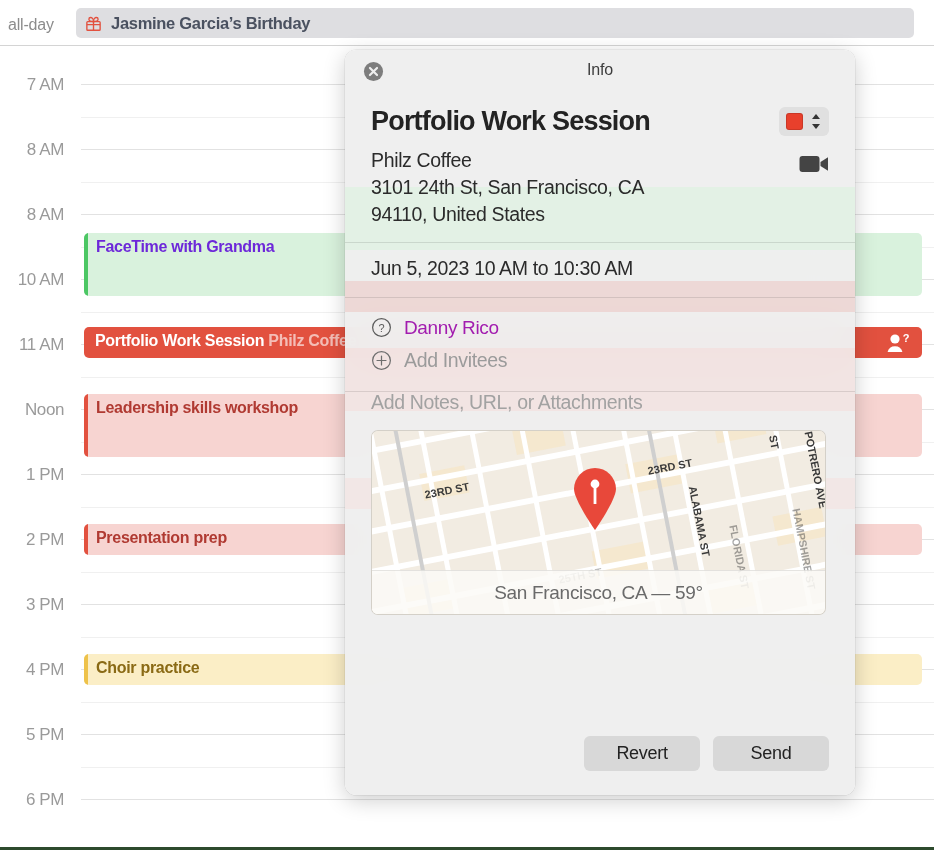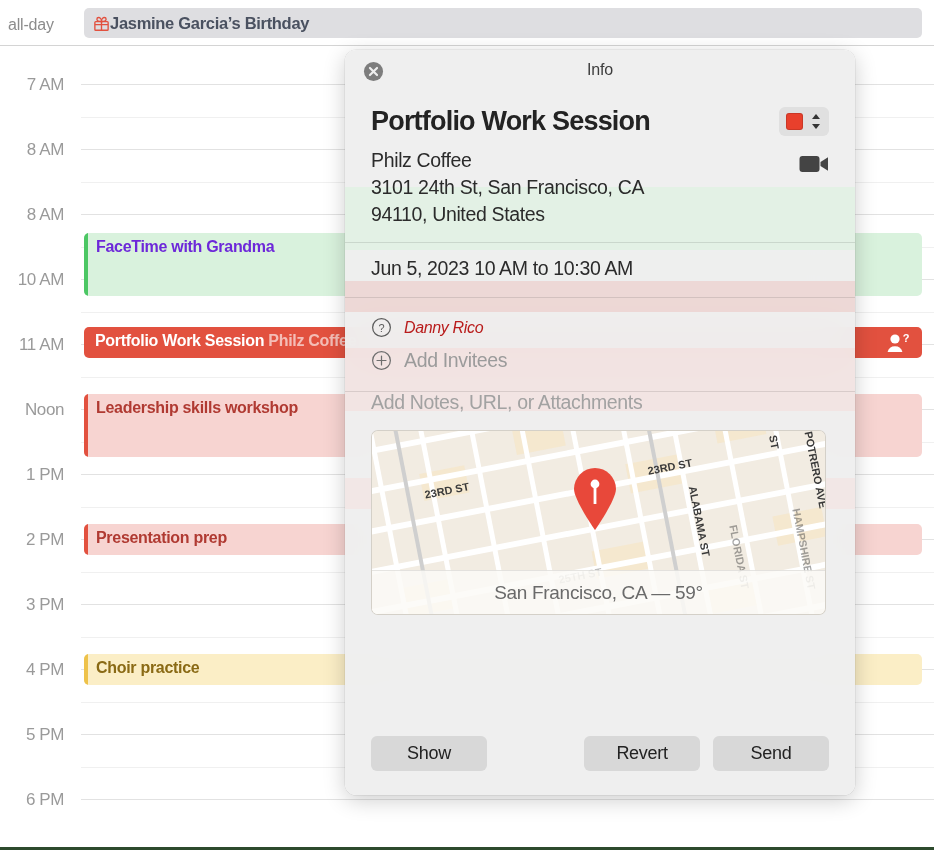--- a/index.html
+++ b/index.html
@@ -26,27 +26,28 @@
   }
   .allday-label {
     position: absolute;
     left: 8px; top: 16px;
     font-size: 16px;
     color: #8c8c8c;
     letter-spacing: -0.2px;
   }
   .allday-event {
     position: absolute;
-    left: 84px; top: 8px;
+    left: 76px; top: 8px;
     width: 838px; height: 30px;
     background: #dedee1;
     border-radius: 5px;
     display: flex;
     align-items: center;
     padding-left: 9px;
+    gap: 9px;
     overflow: hidden;
   }
   .gift-icon { width: 17px; height: 17px; flex: 0 0 17px; display: block; }
   .allday-title {
     font-size: 16.5px;
     font-weight: bold;
     color: #4a5160;
     letter-spacing: -0.3px;
     white-space: nowrap;
   }
@@ -205,21 +206,21 @@
     line-height: 1.42;
   }
 
   .sec-invitees { padding-top: 14px; padding-bottom: 14px; }
   .invitee-row {
     display: flex;
     align-items: center;
     gap: 12px;
     height: 33px;
   }
-  .invitee-name { font-size: 16px; color: #b91c1c; letter-spacing: -0.35px; font-style: italic; }
+  .invitee-name { font-size: 19px; color: #a21caf; letter-spacing: -0.35px; }
   .invitee-add  { font-size: 19.5px; color: #9b9b9b; letter-spacing: -0.35px; }
   .circ-icon { width: 21px; height: 21px; flex: 0 0 21px; }
 
   .sec-notes { }
   .notes-placeholder {
     font-size: 19.5px;
     color: #a2a2a2;
     letter-spacing: -0.35px;
     cursor: text;
   }
@@ -514,20 +515,19 @@
       </svg>
       <svg style="position:absolute;left:198px;top:36px;width:50px;height:64px;" viewBox="0 0 50 64">
         <path d="M25 63 C25 63 4 33 4 22 A21 21 0 0 1 46 22 C46 33 25 63 25 63Z" fill="#e8483a"></path>
         <circle cx="25" cy="17" r="4.4" fill="#fff"></circle>
         <rect x="23.6" y="17" width="2.8" height="20" fill="#fff"></rect>
       </svg>
       <div class="map-footer">San Francisco, CA — 59°</div>
     </div>
 
     <div class="btn-row">
-      <button class="btn btn-show">Show</button>
       <button class="btn btn-revert">Revert</button>
       <button class="btn btn-send">Send</button>
     </div>
   </div>
 
   <div class="bottom-border"></div>
 </div>
 
 </body></html>

